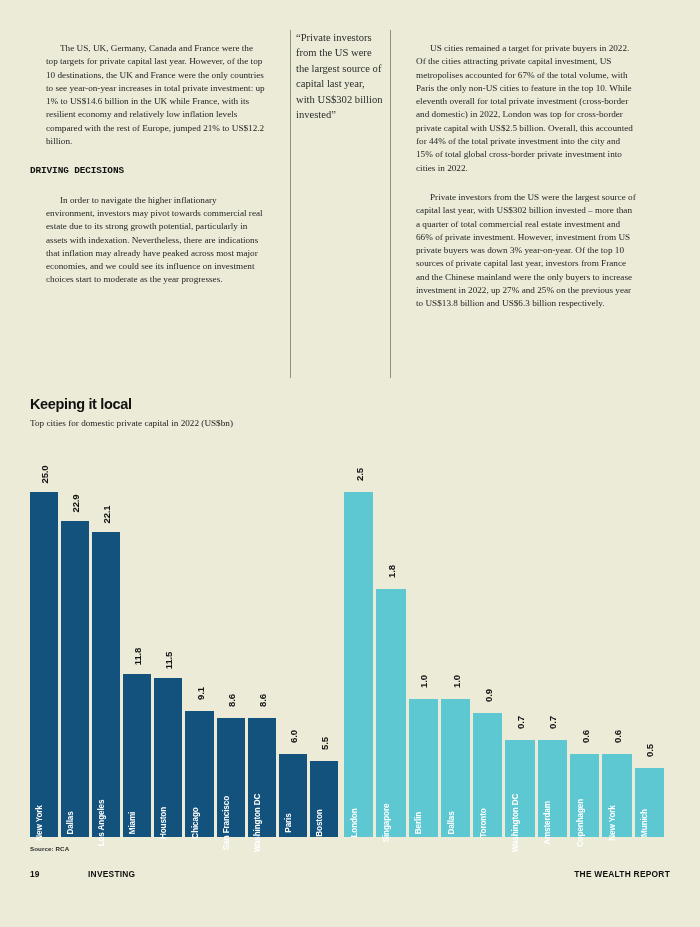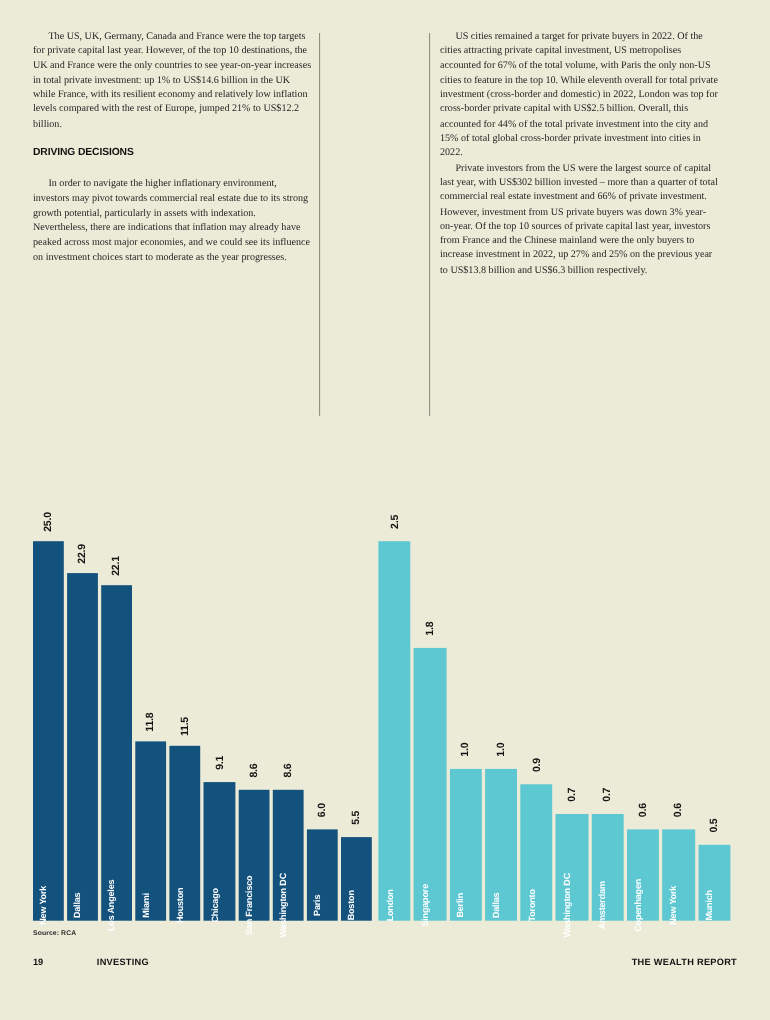--- a/index.html
+++ b/index.html
@@ -26,27 +26,27 @@
   }
   .col {
     position: absolute;
     top: 0;
     font-family: "Liberation Serif", serif;
     font-size: 9.2px;
     line-height: 13.3px;
     color: #1f1f1f;
     text-align: left;
   }
-  .col p { margin: 0; }
+  .col p { margin: 16px; }
   .col p.indent { text-indent: 14px; }
   .col-left  { left: 30px;  width: 253px; }
   .col-right { left: 400px; width: 253px; }
 
   h3.subhead {
-    font-family: Liberation Sans, sans-serif;
+    font-family: Liberation Mono, monospace;
     font-weight: bold;
     font-size: 9.4px;
     letter-spacing: -0.1px;
     margin-top: 12px;
     margin-bottom: 16px;
     color: #111;
   }
 
   .rule {
     position: absolute;
@@ -199,27 +199,32 @@
 
     <div class="rule rule-a"></div>
     <div class="rule rule-b"></div>
 
     <div class="col col-left">
       <p class="indent">The US, UK, Germany, Canada and France were the top targets for private capital last year. However, of the top 10 destinations, the UK and France were the only countries to see year-on-year increases in total private investment: up 1% to US$14.6 billion in the UK while France, with its resilient economy and relatively low inflation levels compared with the rest of Europe, jumped 21% to US$12.2 billion.</p>
       <h3 class="subhead">DRIVING DECISIONS</h3>
       <p class="indent">In order to navigate the higher inflationary environment, investors may pivot towards commercial real estate due to its strong growth potential, particularly in assets with indexation. Nevertheless, there are indications that inflation may already have peaked across most major economies, and we could see its influence on investment choices start to moderate as the year progresses.</p>
     </div>
 
+    <div class="pullquote">“Private investors from the US were the largest source of capital last year, with US$302 billion invested”</div>
 
     <div class="col col-right">
       <p class="indent">US cities remained a target for private buyers in 2022. Of the cities attracting private capital investment, US metropolises accounted for 67% of the total volume, with Paris the only non-US cities to feature in the top 10. While eleventh overall for total private investment (cross-border and domestic) in 2022, London was top for cross-border private capital with US$2.5 billion. Overall, this accounted for 44% of the total private investment into the city and 15% of total global cross-border private investment into cities in 2022.</p>
       <p class="indent">Private investors from the US were the largest source of capital last year, with US$302 billion invested – more than a quarter of total commercial real estate investment and 66% of private investment. However, investment from US private buyers was down 3% year-on-year. Of the top 10 sources of private capital last year, investors from France and the Chinese mainland were the only buyers to increase investment in 2022, up 27% and 25% on the previous year to US$13.8 billion and US$6.3 billion respectively.</p>
     </div>
   </div>
 
+  <div class="chart-block chart-left">
+    <div class="chart-title">Keeping it local</div>
+    <div class="chart-sub">Top cities for domestic private capital in 2022 (US$bn)</div>
+  </div>
 
 
   <div class="plot plot-left" id="plot-left">
       <div class="bar-col">
         <div class="bar" style="height: 345px; background: rgb(18, 82, 124);">
           <div class="bar-value">25.0</div>
           <div class="bar-label-wrap">
             <div class="bar-label" style="color: rgb(255, 255, 255);">New York</div>
           </div>
         </div>

